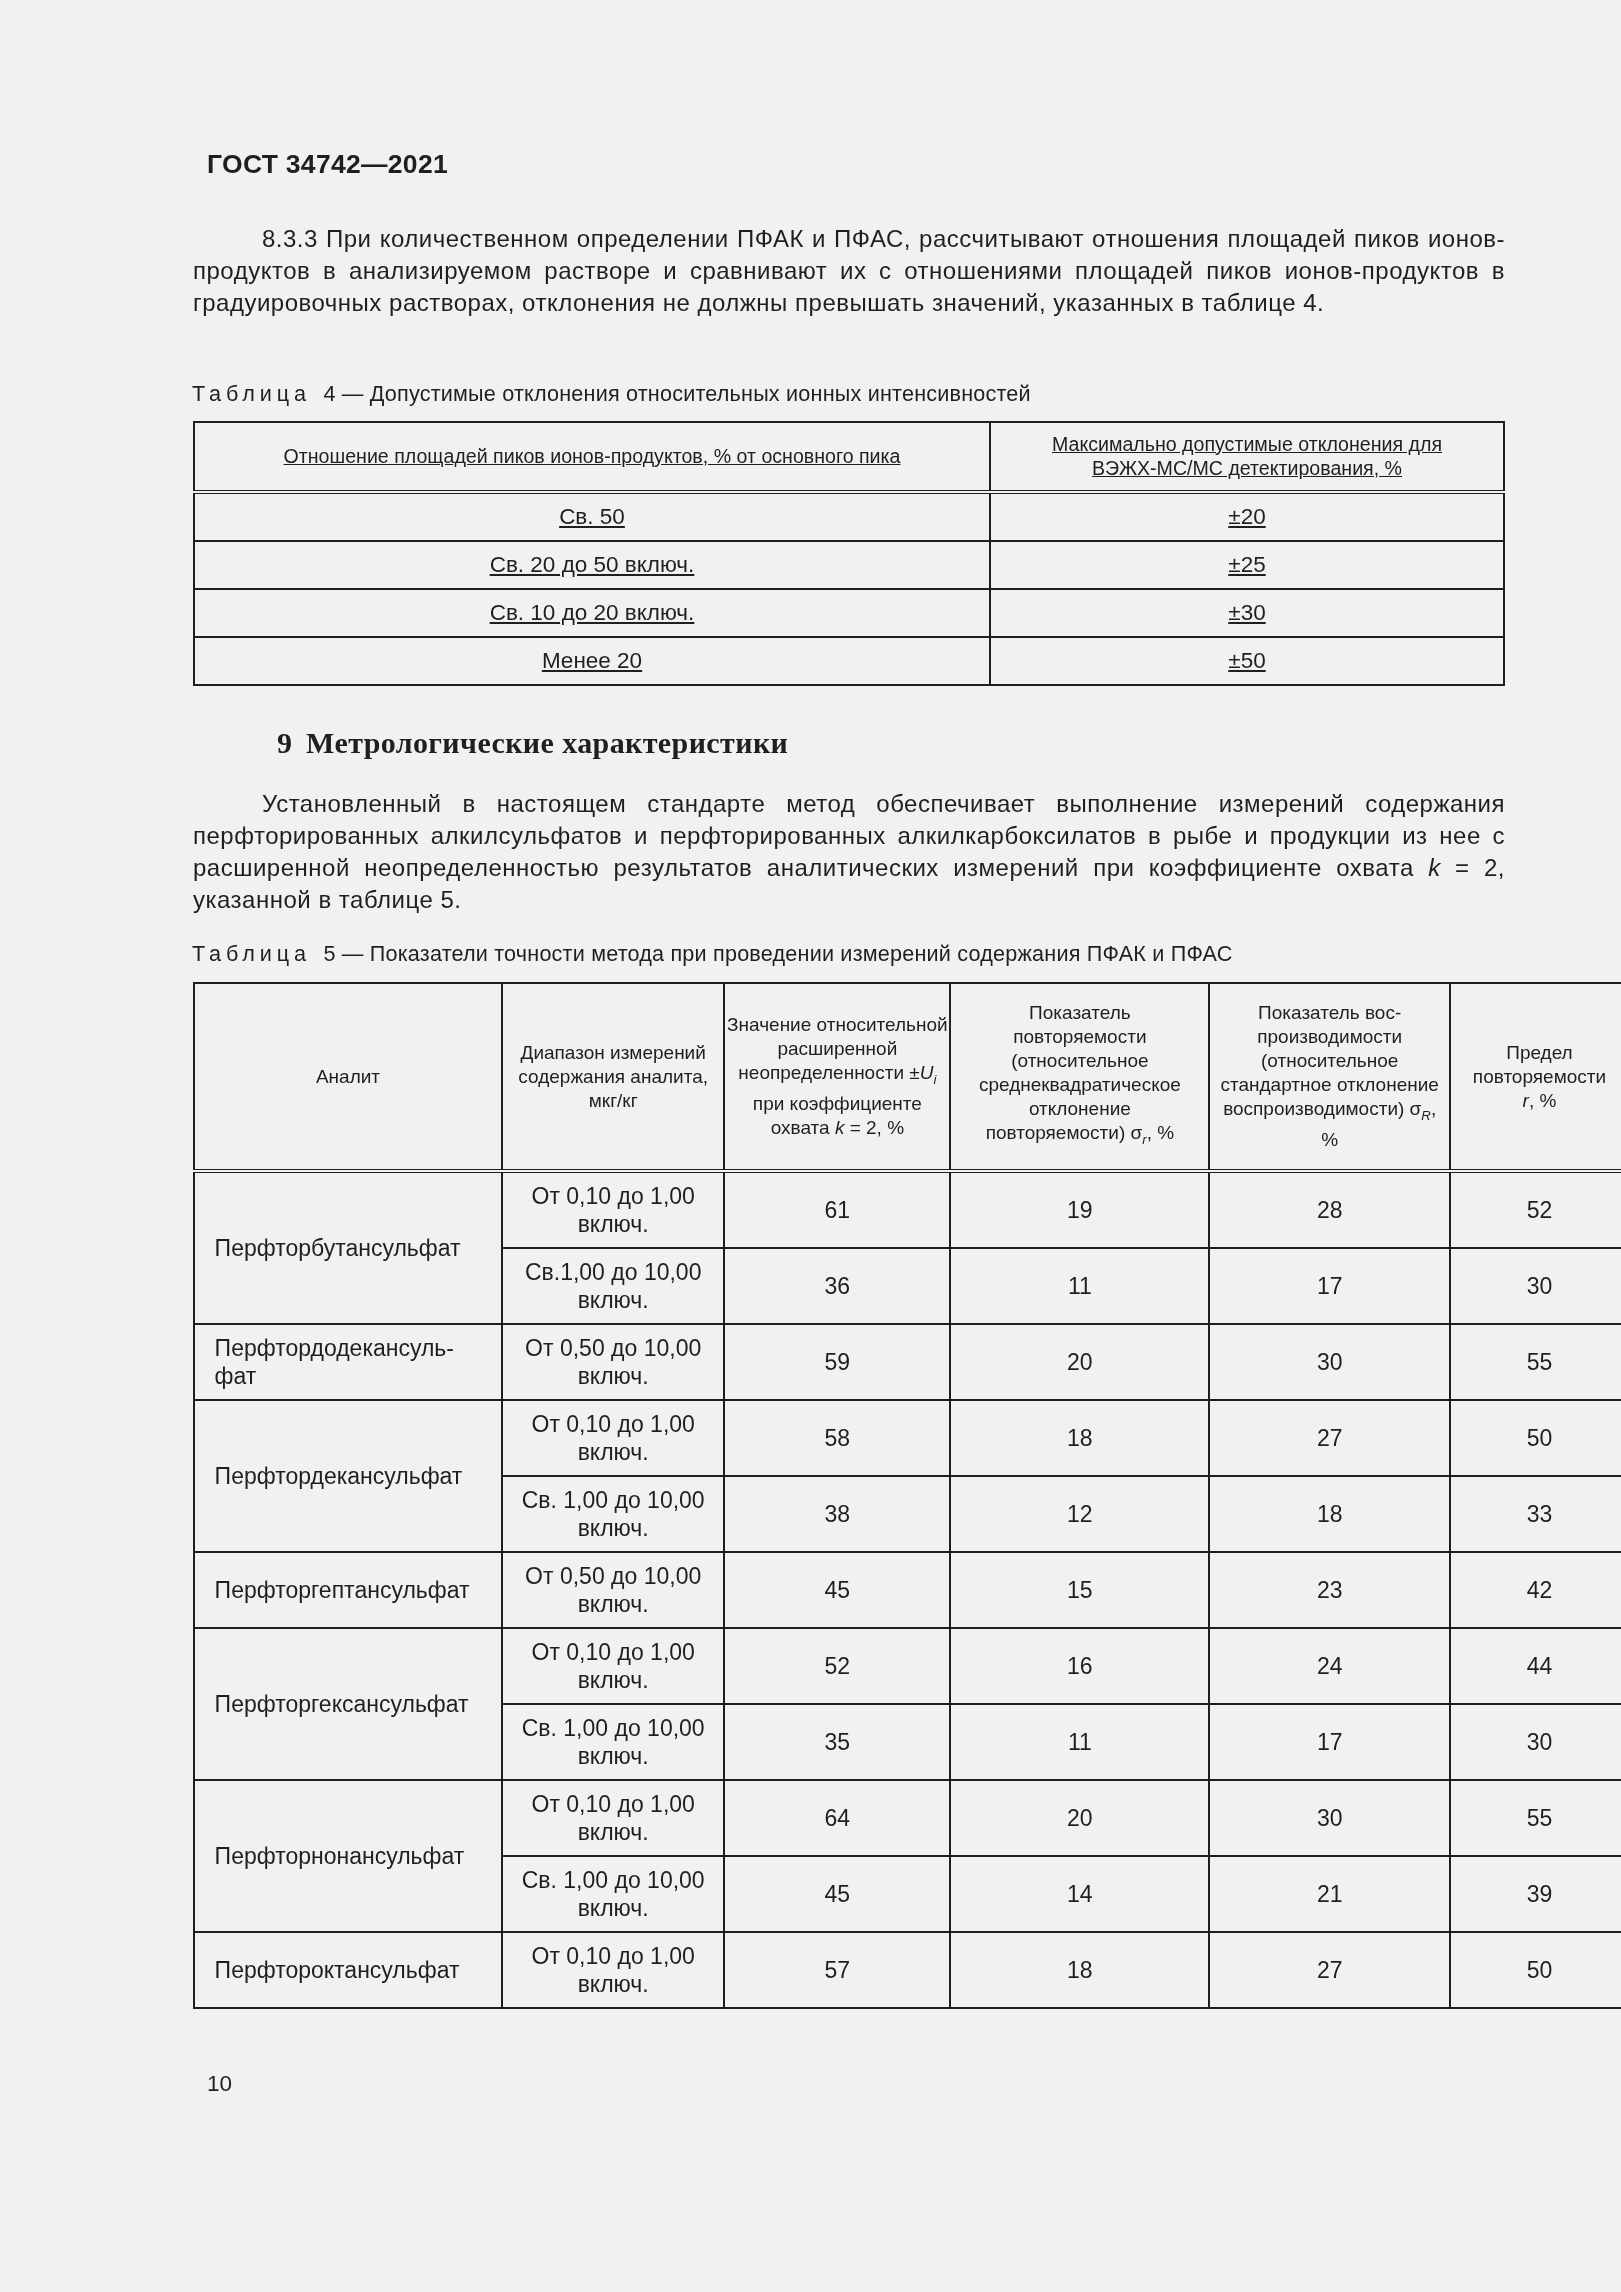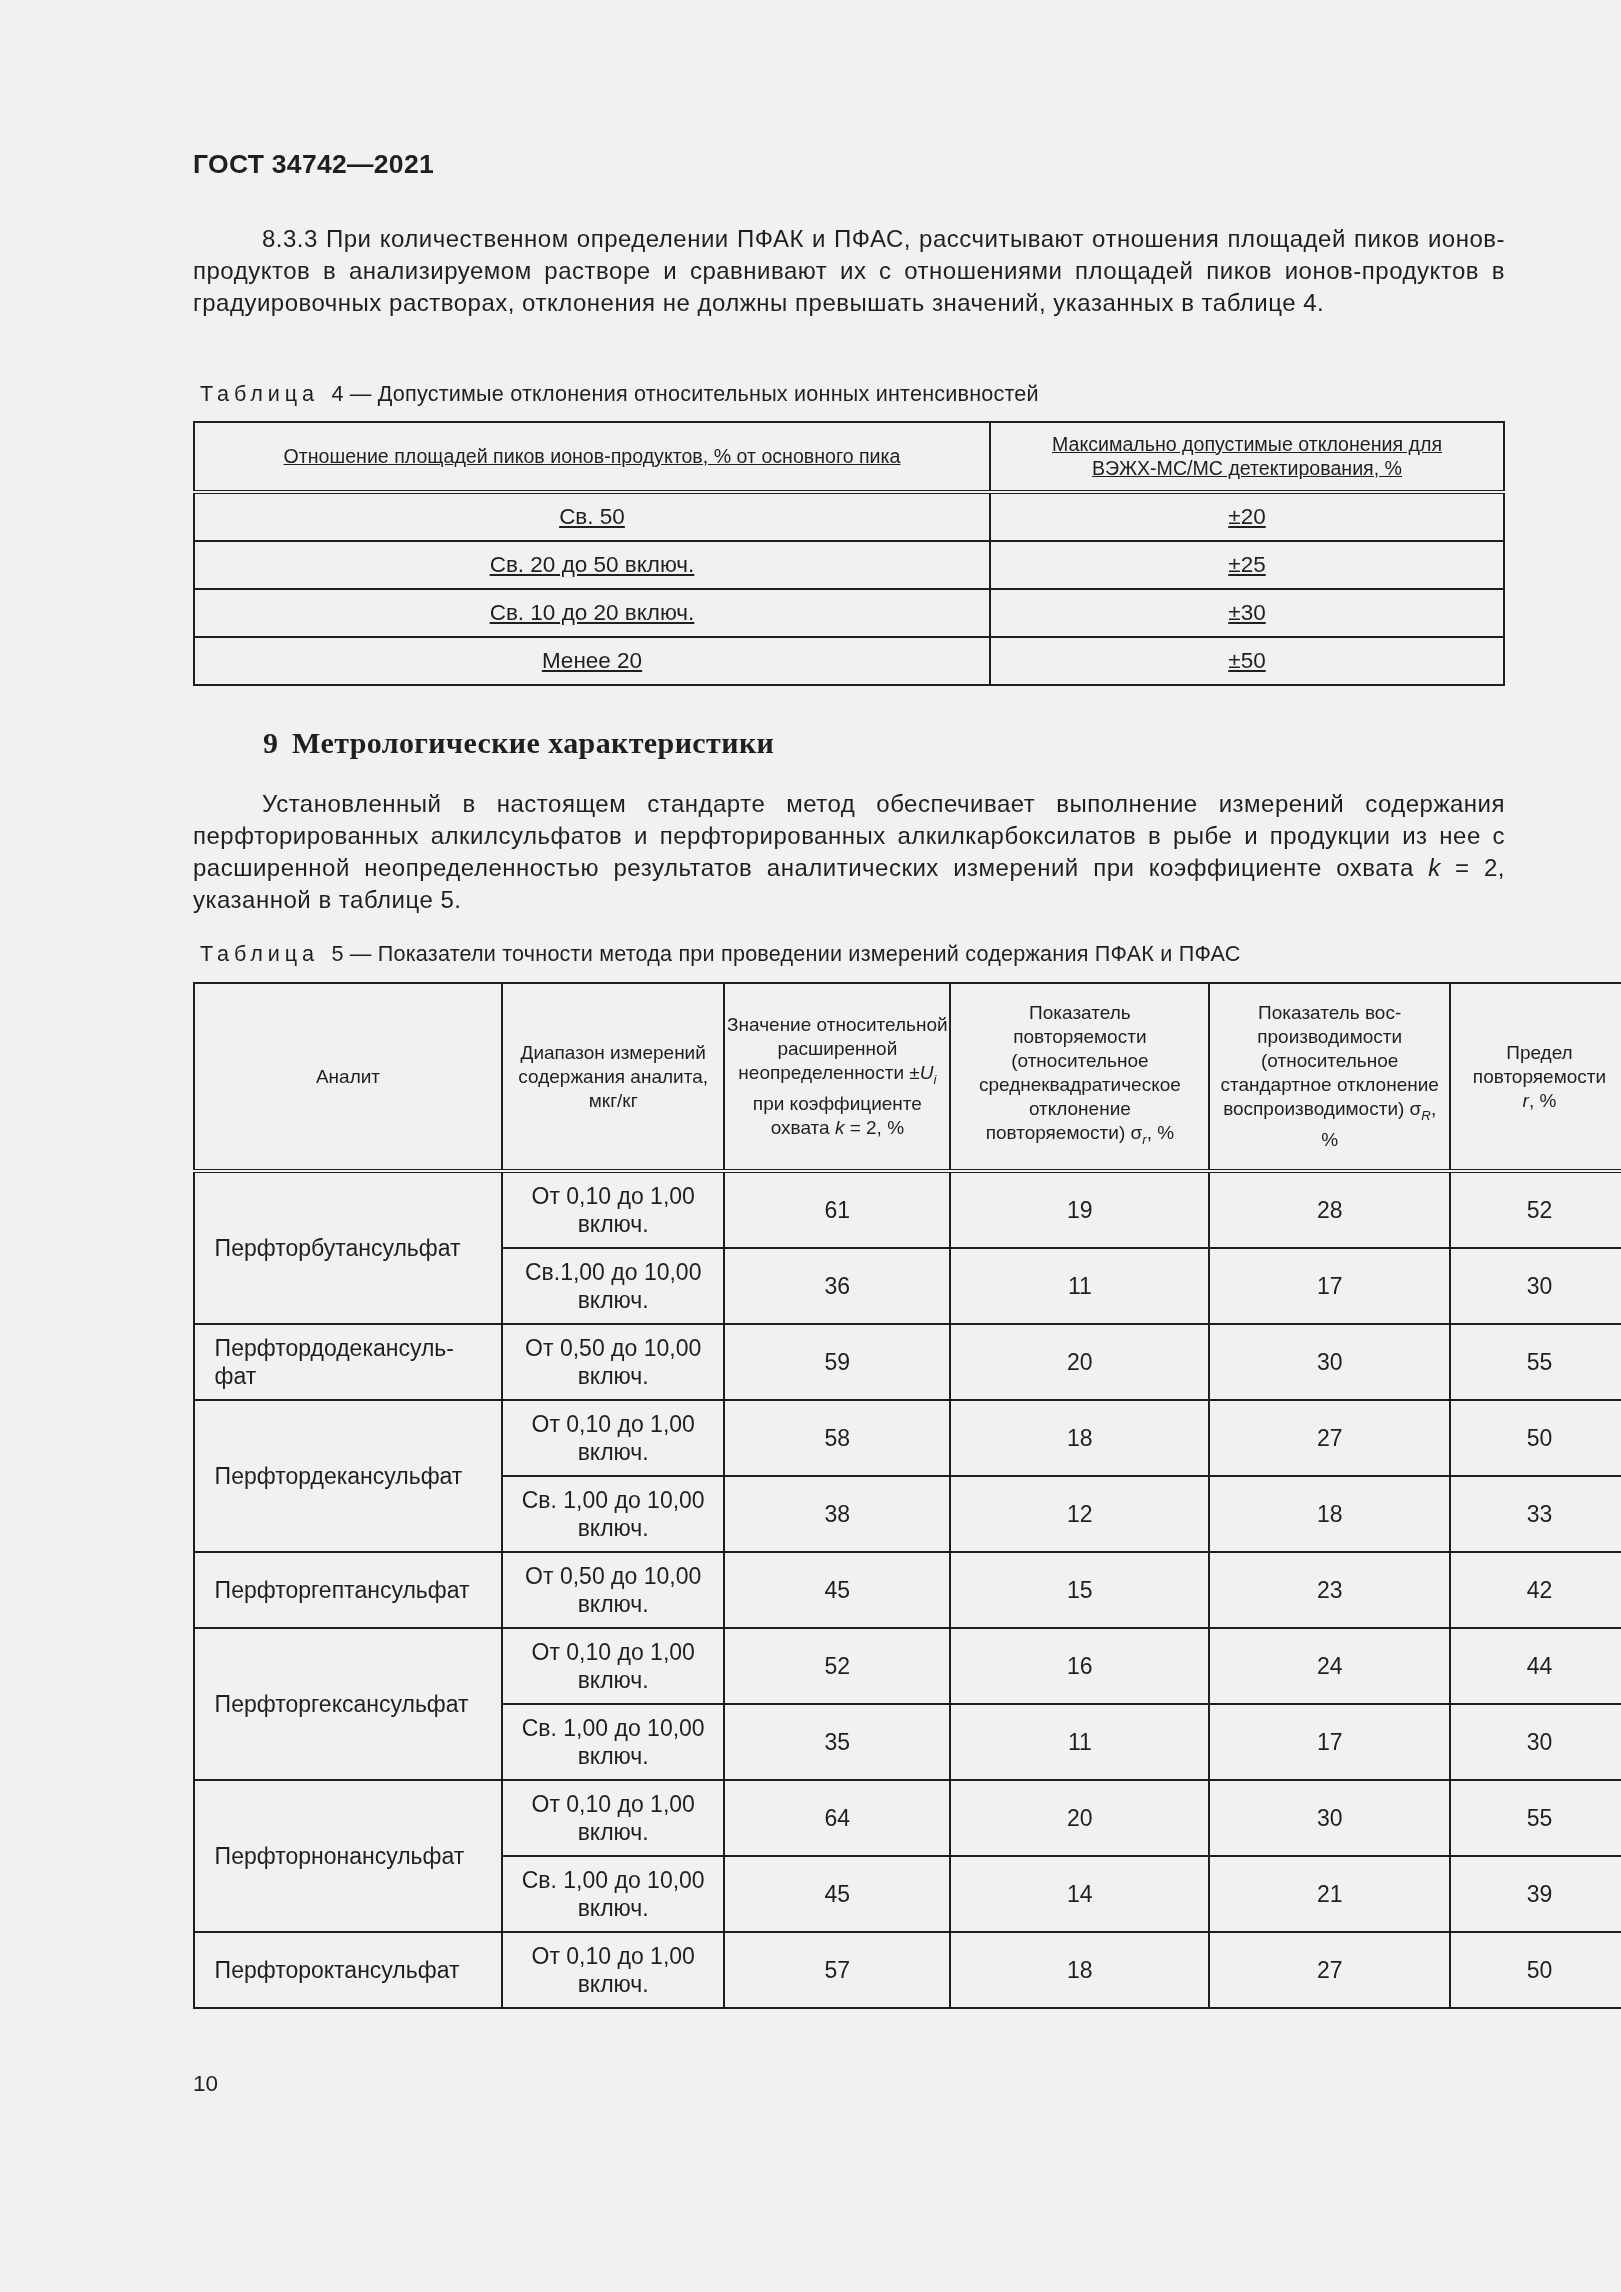--- a/index.html
+++ b/index.html
@@ -1,27 +1,27 @@
 <!DOCTYPE html>
 <html><head>
 <meta charset="utf-8">
 <style>
   html, body { margin: 0; padding: 0; }
   body {
     width: 1621px; height: 2293px; background: #f1f1f1; color: #1f1f1f;
     font-family: "Liberation Sans", sans-serif; position: relative; overflow: hidden;
   }
-  .abs { position: absolute; }
+  .abs { position: absolute; margin-left: 14px; }
   .doc-id { left: 193px; top: 149px; font-size: 26.5px; font-weight: bold; letter-spacing: 0.3px; }
   .para {
     left: 193px; width: 1312px; font-size: 24px; line-height: 32px;
     text-align: justify; letter-spacing: 0.5px; margin: 0;
   }
   .para .indent { display: inline-block; width: 69px; }
-  .caption { left: 200px; font-size: 21.6px; letter-spacing: 0.2px; white-space: nowrap; }
+  .caption { left: 178px; font-size: 21.6px; letter-spacing: 0.2px; white-space: nowrap; }
   .caption .spaced { letter-spacing: 4.9px; }
   .heading { left: 263px; top: 726px; font-size: 30px; font-weight: bold; letter-spacing: 0.4px; font-family: Liberation Serif, serif; }
   .heading .num { margin-right: 13.7px; }
 
   table { border-collapse: collapse; position: absolute; left: 193px; width: 1312px; table-layout: fixed; }
   td, th { border: 2.9px solid #1f1f1f; text-align: center; vertical-align: middle; padding: 0; font-weight: normal; }
 
   
   #t4 { top: 421px; text-decoration: underline; }
   #t4 th { height: 67px; font-size: 19.6px; line-height: 23.5px; border-bottom: 4.9px double #1f1f1f; }

